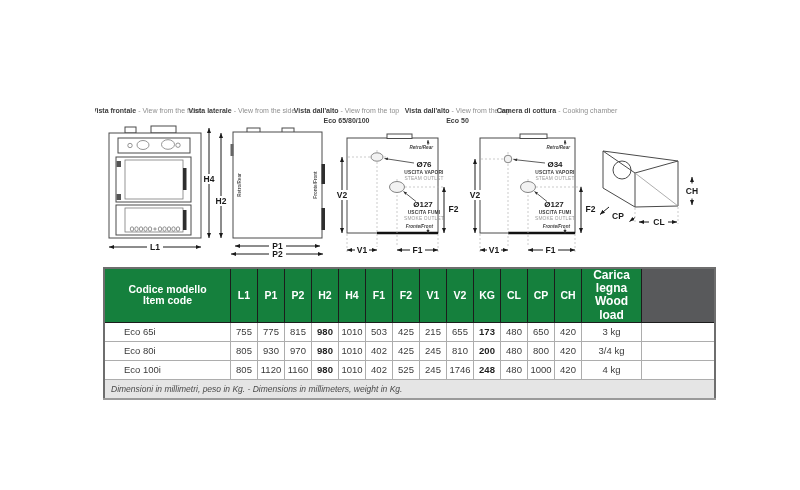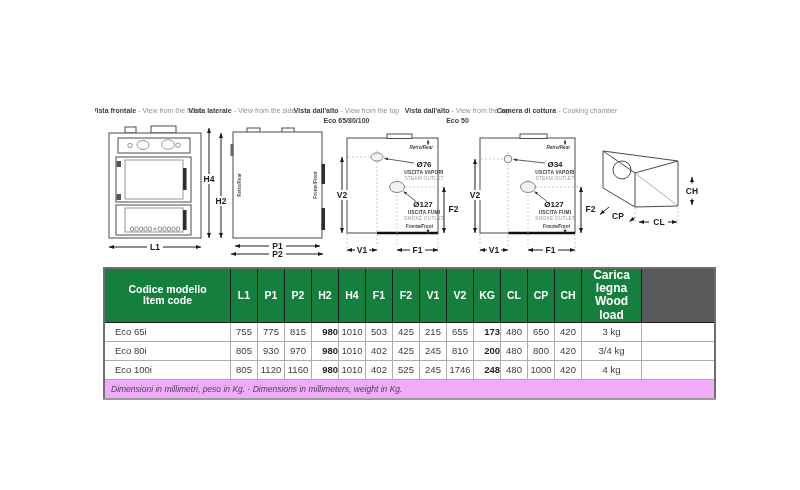--- a/index.html
+++ b/index.html
@@ -30,24 +30,24 @@
   .spec-table{position:absolute;left:103px;top:267px;width:594px;border-collapse:collapse;
               table-layout:fixed;border:2px solid #6e6e6e;border-bottom:2px solid #9a9a9a;}
   .spec-table th{background:#15803d;color:#fff;border:1px solid #1c1c1c;height:24px;
                  font-size:10.5px;line-height:1.1;font-weight:bold;padding:0;text-align:center;}
   .spec-table th.dim-h{width:26px;}
   .spec-table th.item-h{width:125px;}
   .spec-table th.load-h{width:59px;font-size:12px;}
   .spec-table th.blank-h{width:72px;background:#58595b;border-left:1px solid #1c1c1c;}
   .spec-table tbody td{height:18px;border:1px solid #adadad;font-size:9.5px;color:#3a3a3a;
                        text-align:center;padding:0;background:#fff;}
-  .spec-table td.item-cell{text-align:left;padding-left:10px;}
-  .spec-table td.boldv{font-weight:bold;color:#1f1f1f;text-align:right;}
+  .spec-table td.item-cell{text-align:left;padding-left:19px;}
+  .spec-table td.boldv{font-weight:bold;color:#1f1f1f;}
   .spec-table tfoot td{height:16px;border:1px solid #adadad;font-size:8.5px;font-style:italic;
-                       color:#4a4a4a;text-align:left;padding-left:6px;background:#f0abfc;}
+                       color:#4a4a4a;text-align:left;padding-left:6px;background:#e5e5e5;}
 </style>
 </head>
 <body>
 
 <div class="canvas">
 
 <svg class="diagrams" viewBox="0 0 615 165">
   <defs>
     <marker id="mE" markerWidth="6" markerHeight="5" refX="5" refY="2" orient="auto" markerUnits="userSpaceOnUse">
       <path d="M0,0 L5,2 L0,4 z" fill="#1a1a1a"></path>

